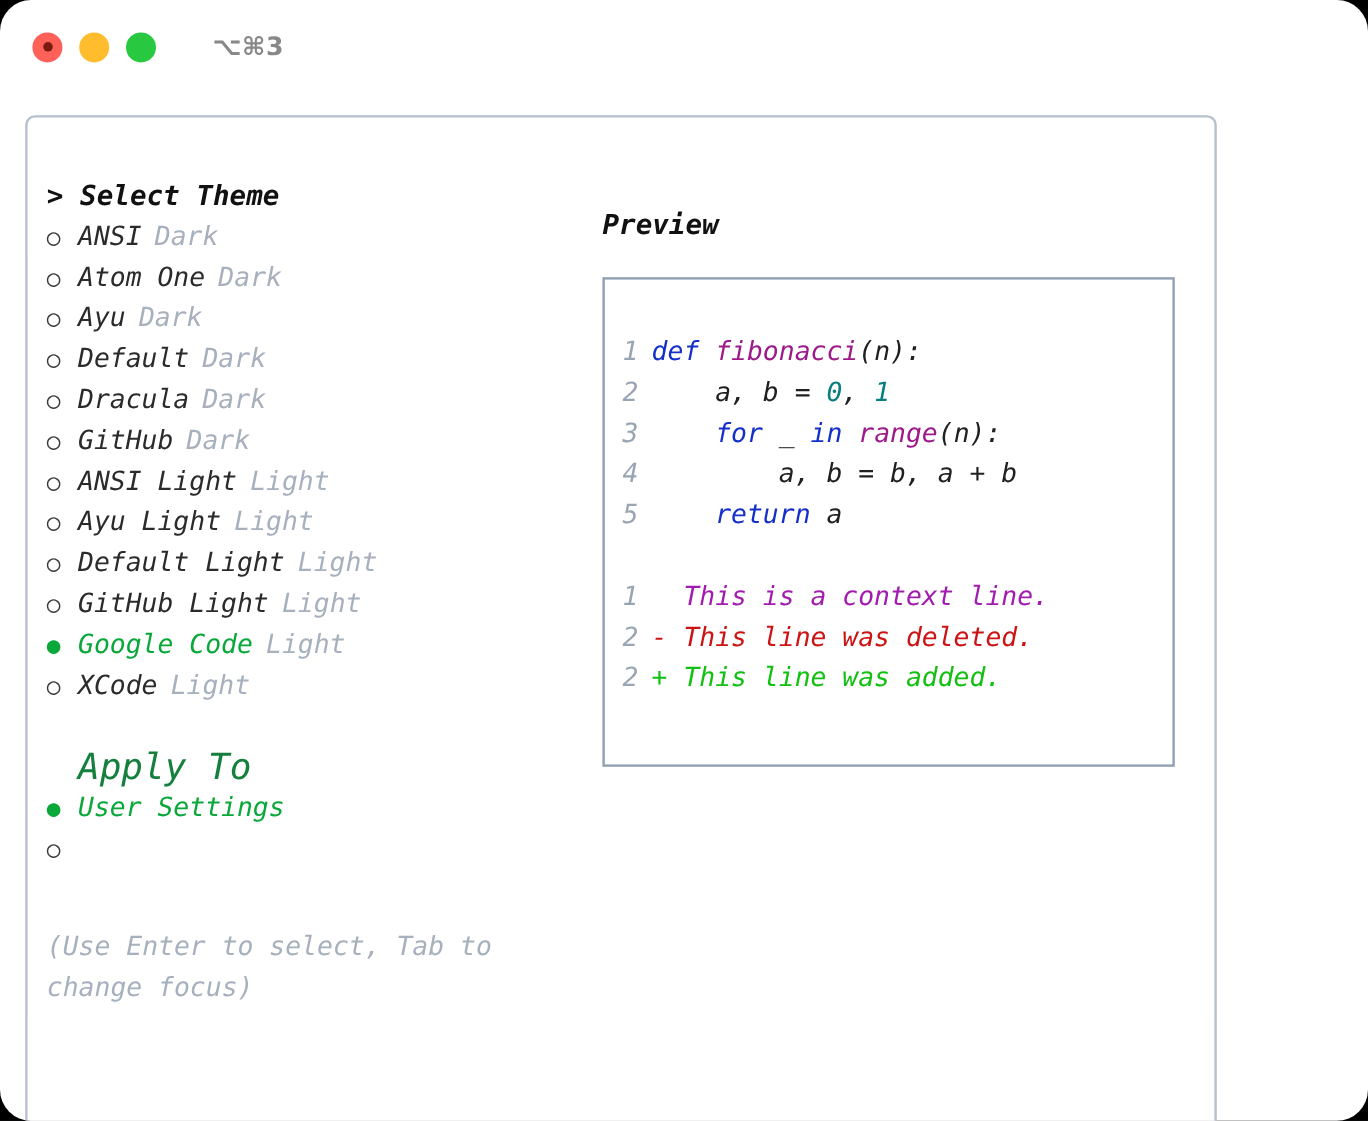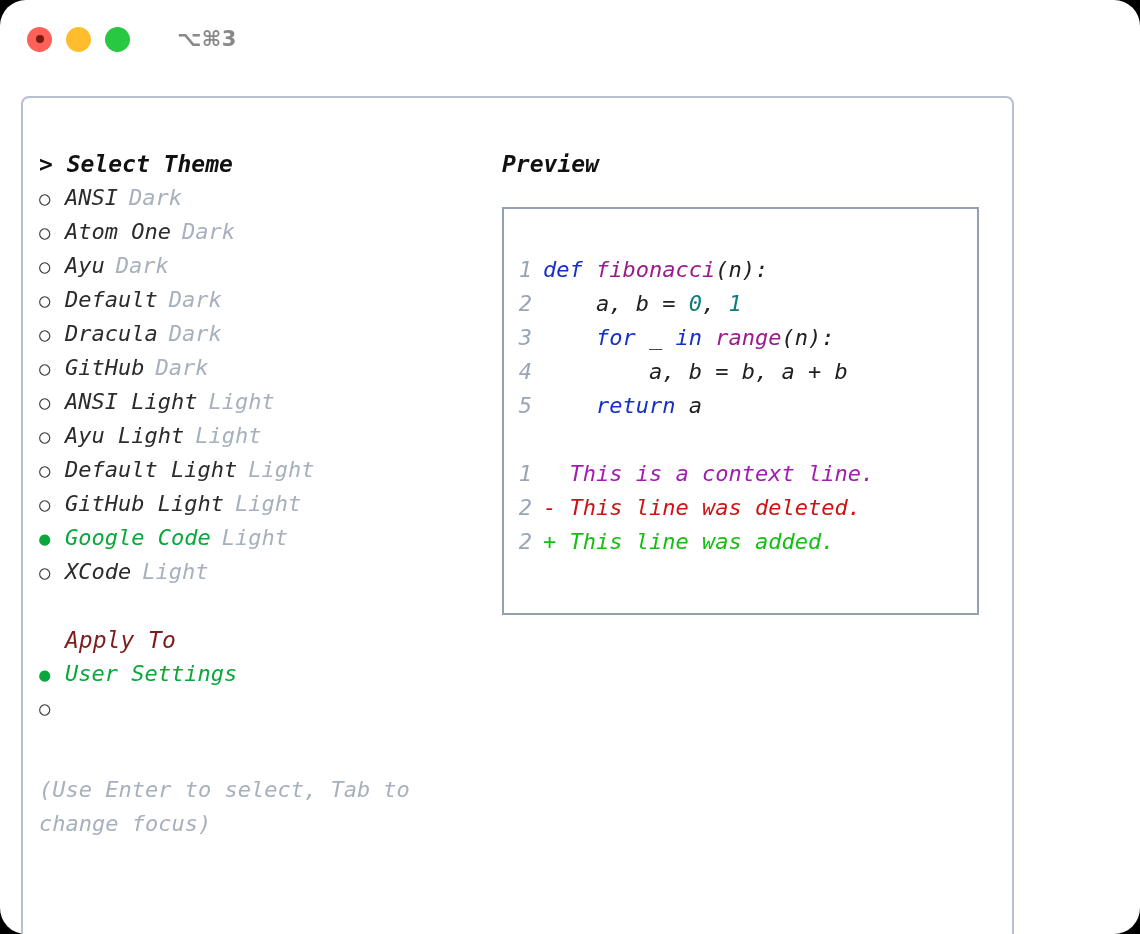--- a/index.html
+++ b/index.html
@@ -125,22 +125,22 @@
     color: #0aa83a;
   }
   .opt-badge {
     color: #a7b0bd;
     margin-left: 11px;
   }
   .group-gap {
     height: 34px;
   }
   .group-header {
-    font-size: 23px;
-    color: #7f1d1d;
+    font-size: 30px;
+    color: #15803d;
     line-height: 34px;
     padding-left: 26px;
     white-space: pre;
   }
   .hint {
     margin-top: 48px;
     font-size: 22px;
     color: #a7b0bd;
     line-height: 34px;
     width: 400px;
@@ -153,20 +153,21 @@
     padding: 49px 0 0 9px;
     box-sizing: border-box;
   }
   .preview-title {
     font-size: 23px;
     font-weight: 700;
     color: #111111;
     line-height: 34px;
     margin-bottom: 26px;
     white-space: pre;
+    margin-top: 24px;
   }
   .preview-box {
     width: 477px;
     height: 408px;
     border: 2px solid #91a0b3;
     box-sizing: border-box;
     background: #ffffff;
     padding: 44px 0 0 0;
   }
   .code-line {

